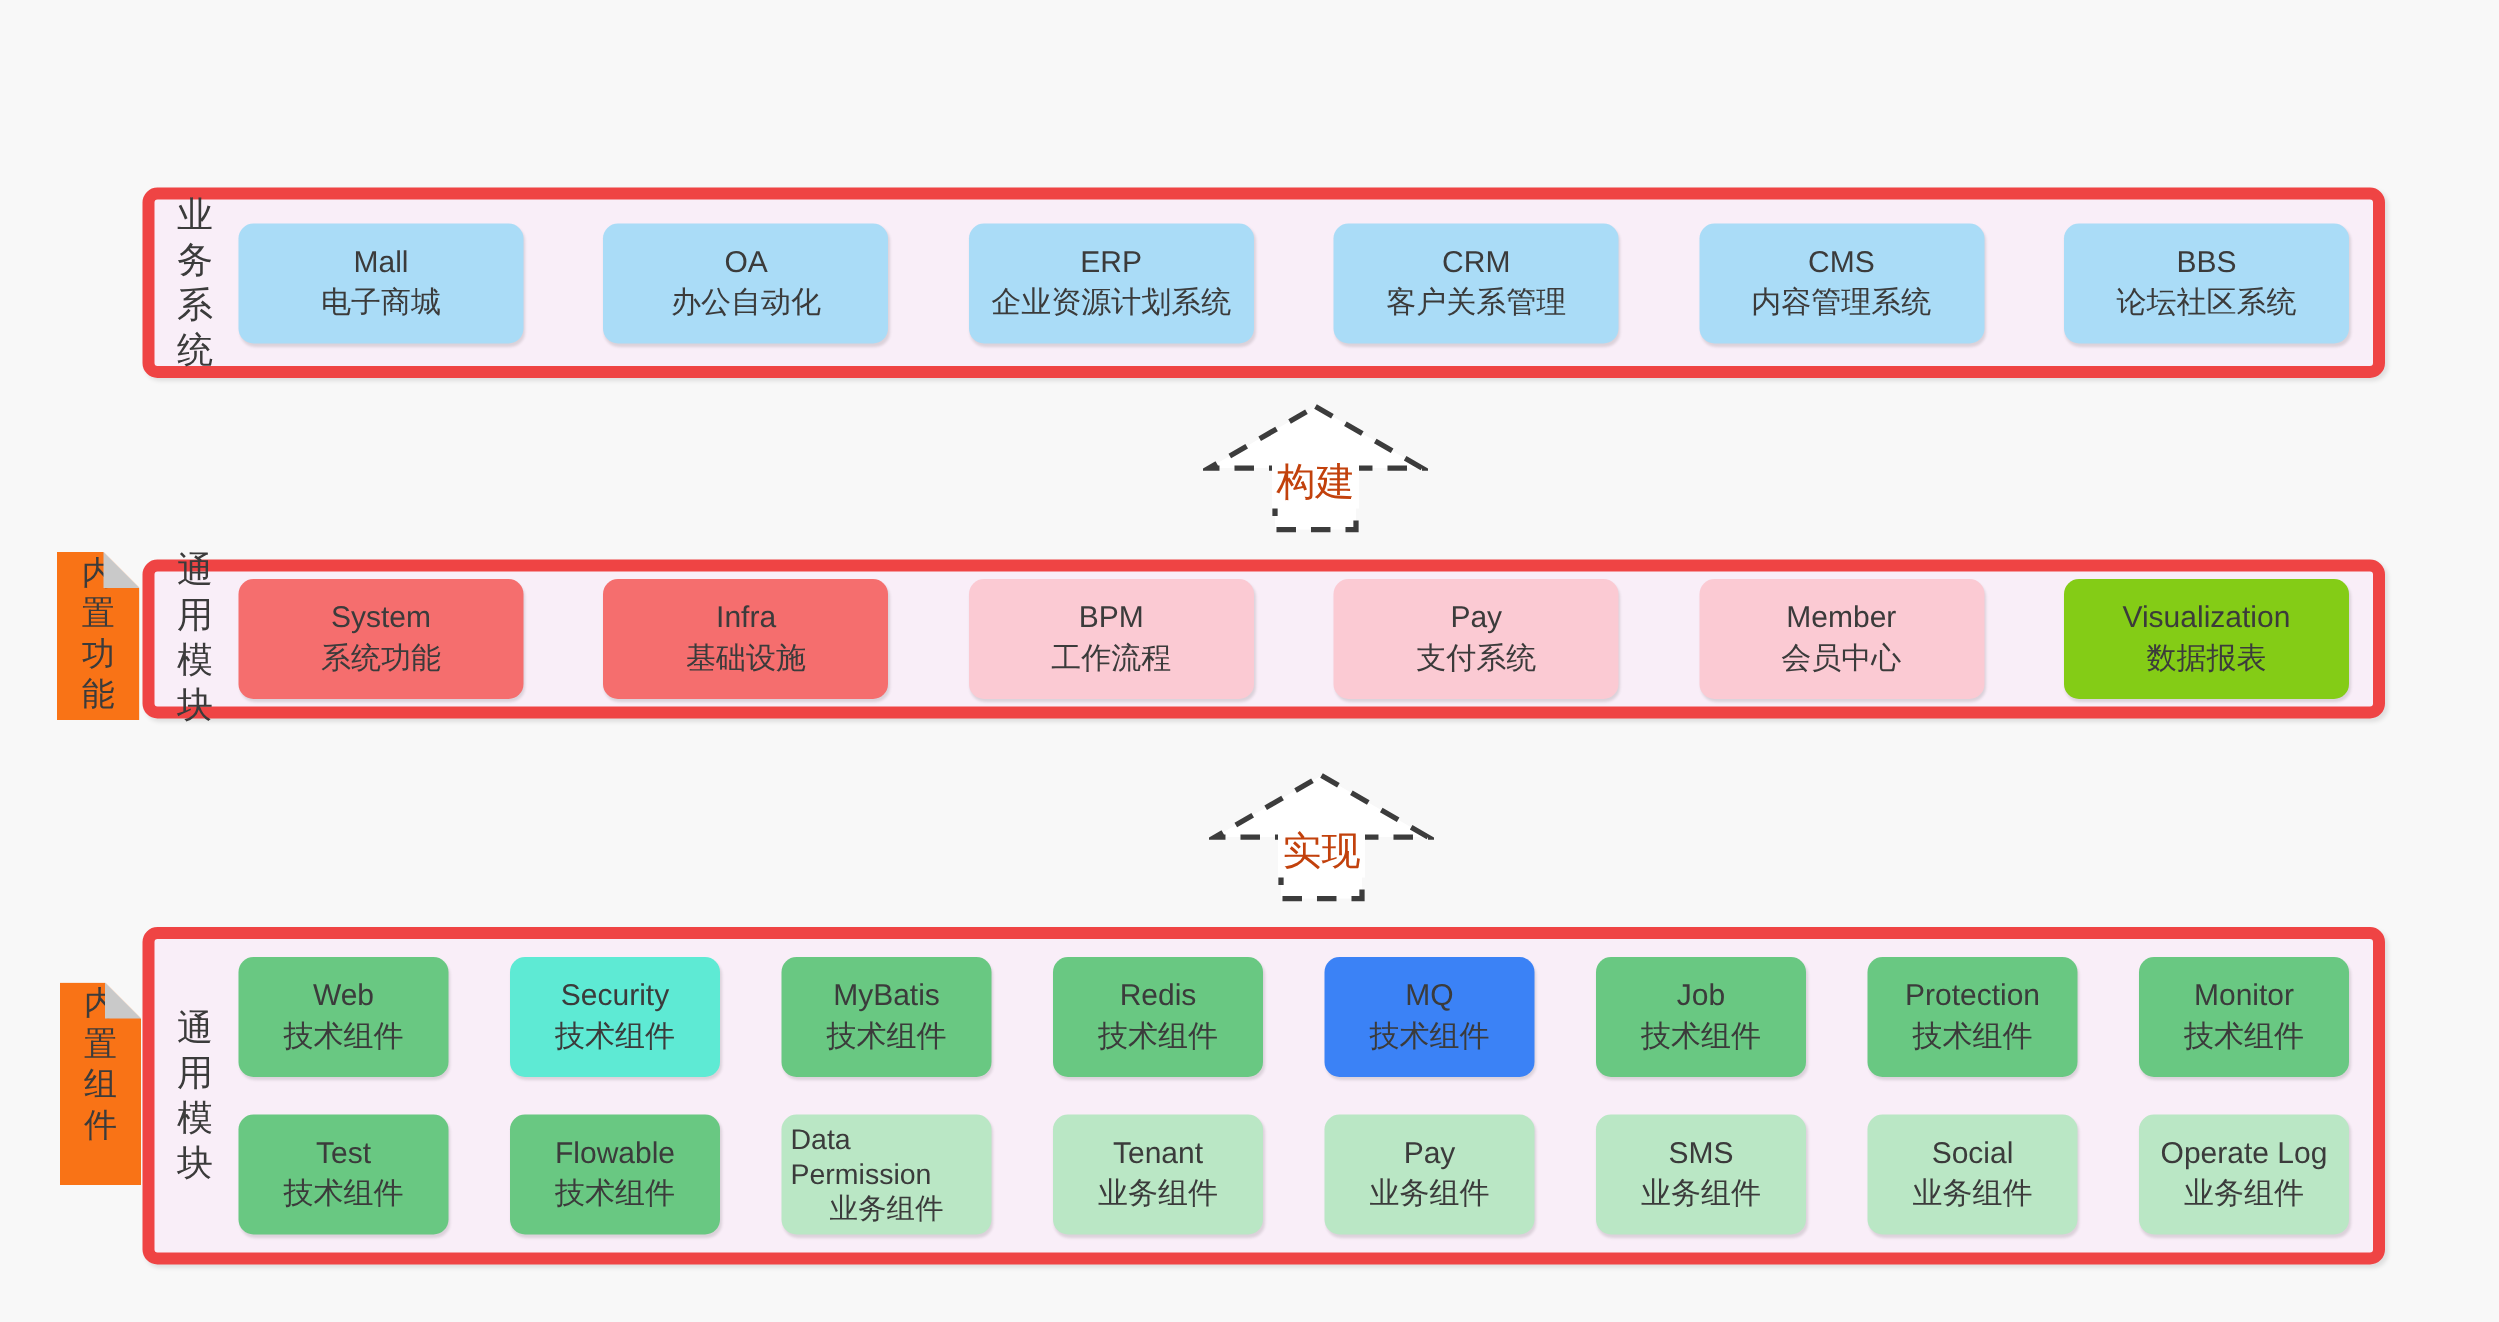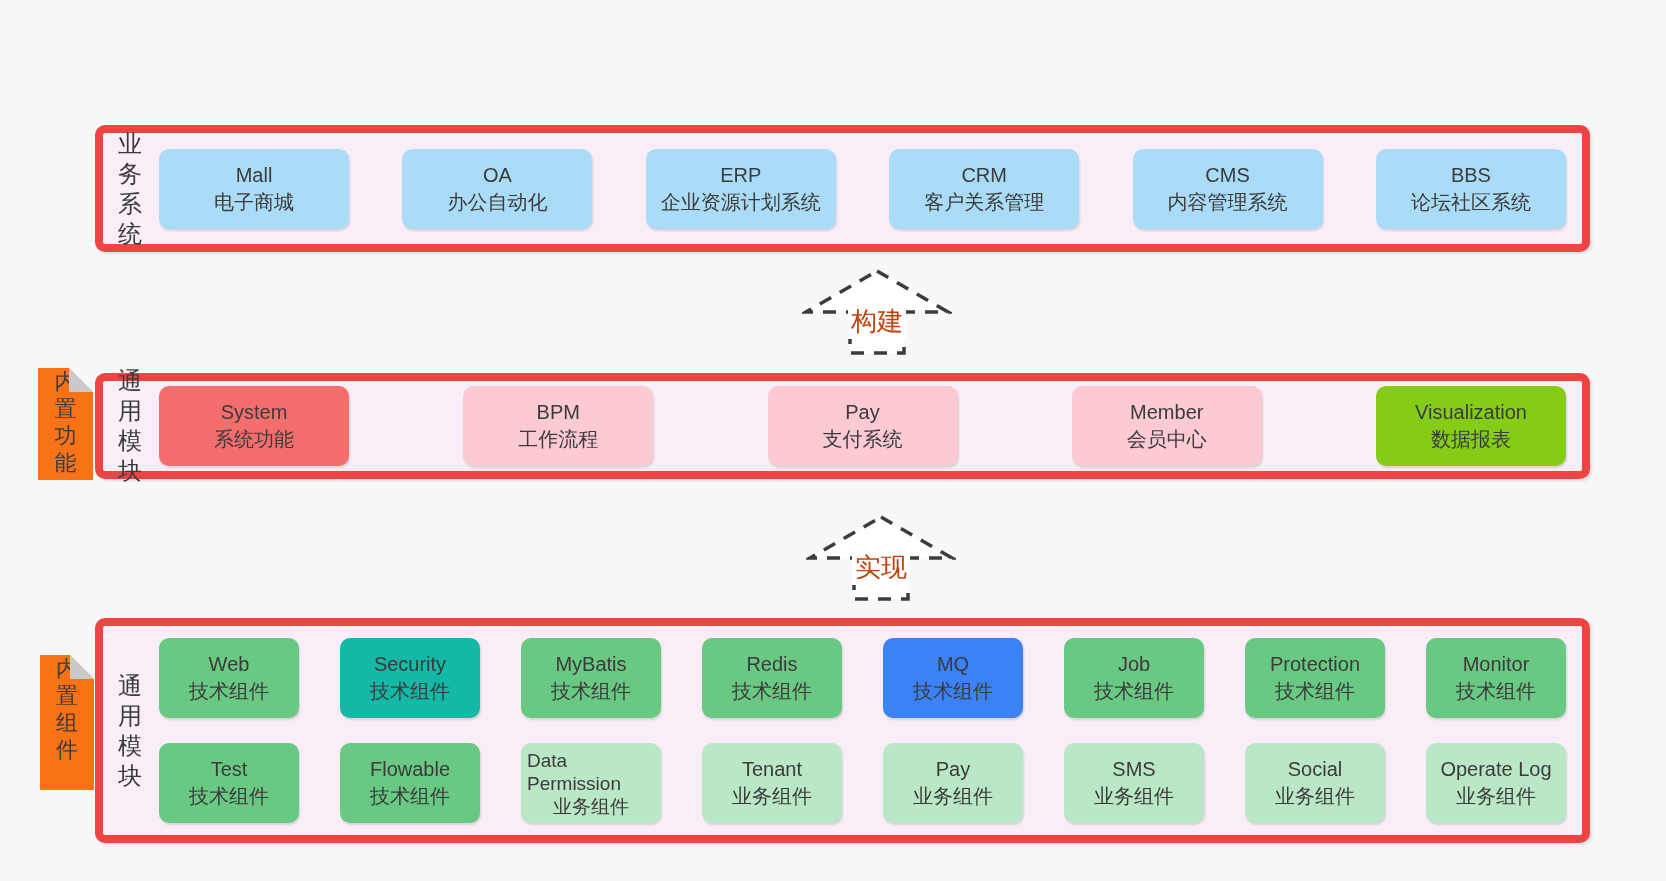--- a/index.html
+++ b/index.html
@@ -180,20 +180,24 @@
     <div class="s-text">内置功能</div>
   </div>
 
   <div class="band" id="band-modules">
     <div class="v-label">通用模块</div>
     <div class="boxes">
       <div class="box" style="background: rgb(245, 110, 110);">
         <div class="t">System</div>
         <div class="t">系统功能</div>
       </div>
+      <div class="box" style="background: rgb(245, 110, 110);">
+        <div class="t">Infra</div>
+        <div class="t">基础设施</div>
+      </div>
       <div class="box" style="background: rgb(251, 202, 211);">
         <div class="t">BPM</div>
         <div class="t">工作流程</div>
       </div>
       <div class="box" style="background: rgb(251, 202, 211);">
         <div class="t">Pay</div>
         <div class="t">支付系统</div>
       </div>
       <div class="box" style="background: rgb(251, 202, 211);">
         <div class="t">Member</div>
@@ -219,21 +223,21 @@
   </div>
 
   <div class="band" id="band-components">
     <div class="v-label">通用模块</div>
     <div class="rows">
       <div class="row">
         <div class="box" style="background: rgb(105, 200, 130);">
           <div class="t">Web</div>
           <div class="t">技术组件</div>
         </div>
-        <div class="box" style="background: #14b8a6;">
+        <div class="box" style="background: #5eead4;">
           <div class="t">Security</div>
           <div class="t">技术组件</div>
         </div>
         <div class="box" style="background: rgb(105, 200, 130);">
           <div class="t">MyBatis</div>
           <div class="t">技术组件</div>
         </div>
         <div class="box" style="background: rgb(105, 200, 130);">
           <div class="t">Redis</div>
           <div class="t">技术组件</div>

